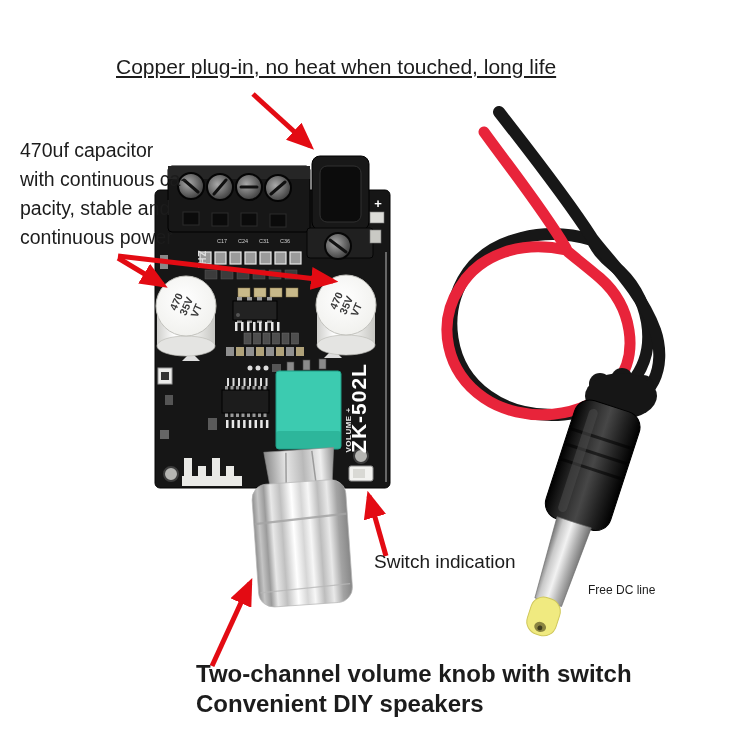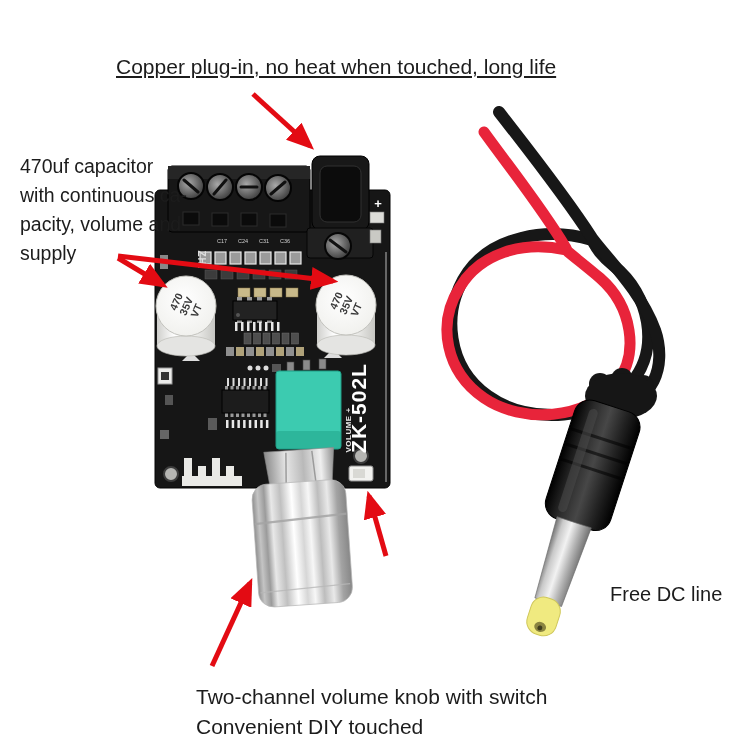--- a/index.html
+++ b/index.html
@@ -1,25 +1,25 @@
 <!DOCTYPE html>
 <html><head>
 <meta charset="utf-8">
 <style>
   html,body{margin:0;padding:0;background:#fff;}
   .stage{position:relative;width:750px;height:750px;background:#ffffff;overflow:hidden;
          font-family:"Liberation Sans",sans-serif;color:#1b1b1b;}
   .stage svg{position:absolute;left:0;top:0;}
   .cap{position:absolute;white-space:nowrap;color:#1c1c1c;}
   .cap-top{left:116px;top:55px;font-size:21px;text-decoration:underline;}
-  .cap-left{left:20px;top:152px;font-size:19.5px;line-height:29px;white-space:normal;width:180px;}
+  .cap-left{left:20px;top:136px;font-size:19.5px;line-height:29px;white-space:normal;width:180px;}
   .cap-left span{display:block;}
   .cap-switch{left:374px;top:551px;font-size:19px;}
-  .cap-free{left:588px;top:583px;font-size:20px;margin-left:22px;}
-  .cap-bottom{left:196px;top:682px;font-size:21px;line-height:30px;}
+  .cap-free{left:588px;top:583px;font-size:12px;}
+  .cap-bottom{left:196px;top:659px;font-size:24px;line-height:30px;font-weight:bold;}
   .cap-bottom span{display:block;}
 </style>
 </head>
 <body>
 
 <div class="stage">
 
 <svg width="750" height="750" viewBox="0 0 750 750">
   <defs>
     <marker id="ah" markerWidth="5.5" markerHeight="4.6" refX="4.4" refY="2.3" orient="auto" markerUnits="strokeWidth">
@@ -341,25 +341,26 @@
     <line x1="386" y1="556" x2="369" y2="496" marker-end="url(#ah)"></line>
     <line x1="212" y1="666" x2="250" y2="583" marker-end="url(#ah)"></line>
   </g>
 </svg>
 
 <div class="cap cap-top">Copper plug-in, no heat when touched, long life</div>
 
 <div class="cap cap-left">
   <span>470uf capacitor</span>
   <span>with continuous ca-</span>
-  <span>pacity, volume and</span>
-  <span>supply</span>
+  <span>pacity, stable and</span>
+  <span>continuous power</span>
 </div>
 
+<div class="cap cap-switch">Switch indication</div>
 
 <div class="cap cap-free">Free DC line</div>
 
 <div class="cap cap-bottom">
   <span>Two-channel volume knob with switch</span>
-  <span>Convenient DIY touched</span>
+  <span>Convenient DIY speakers</span>
 </div>
 
 </div>
 
 </body></html>

